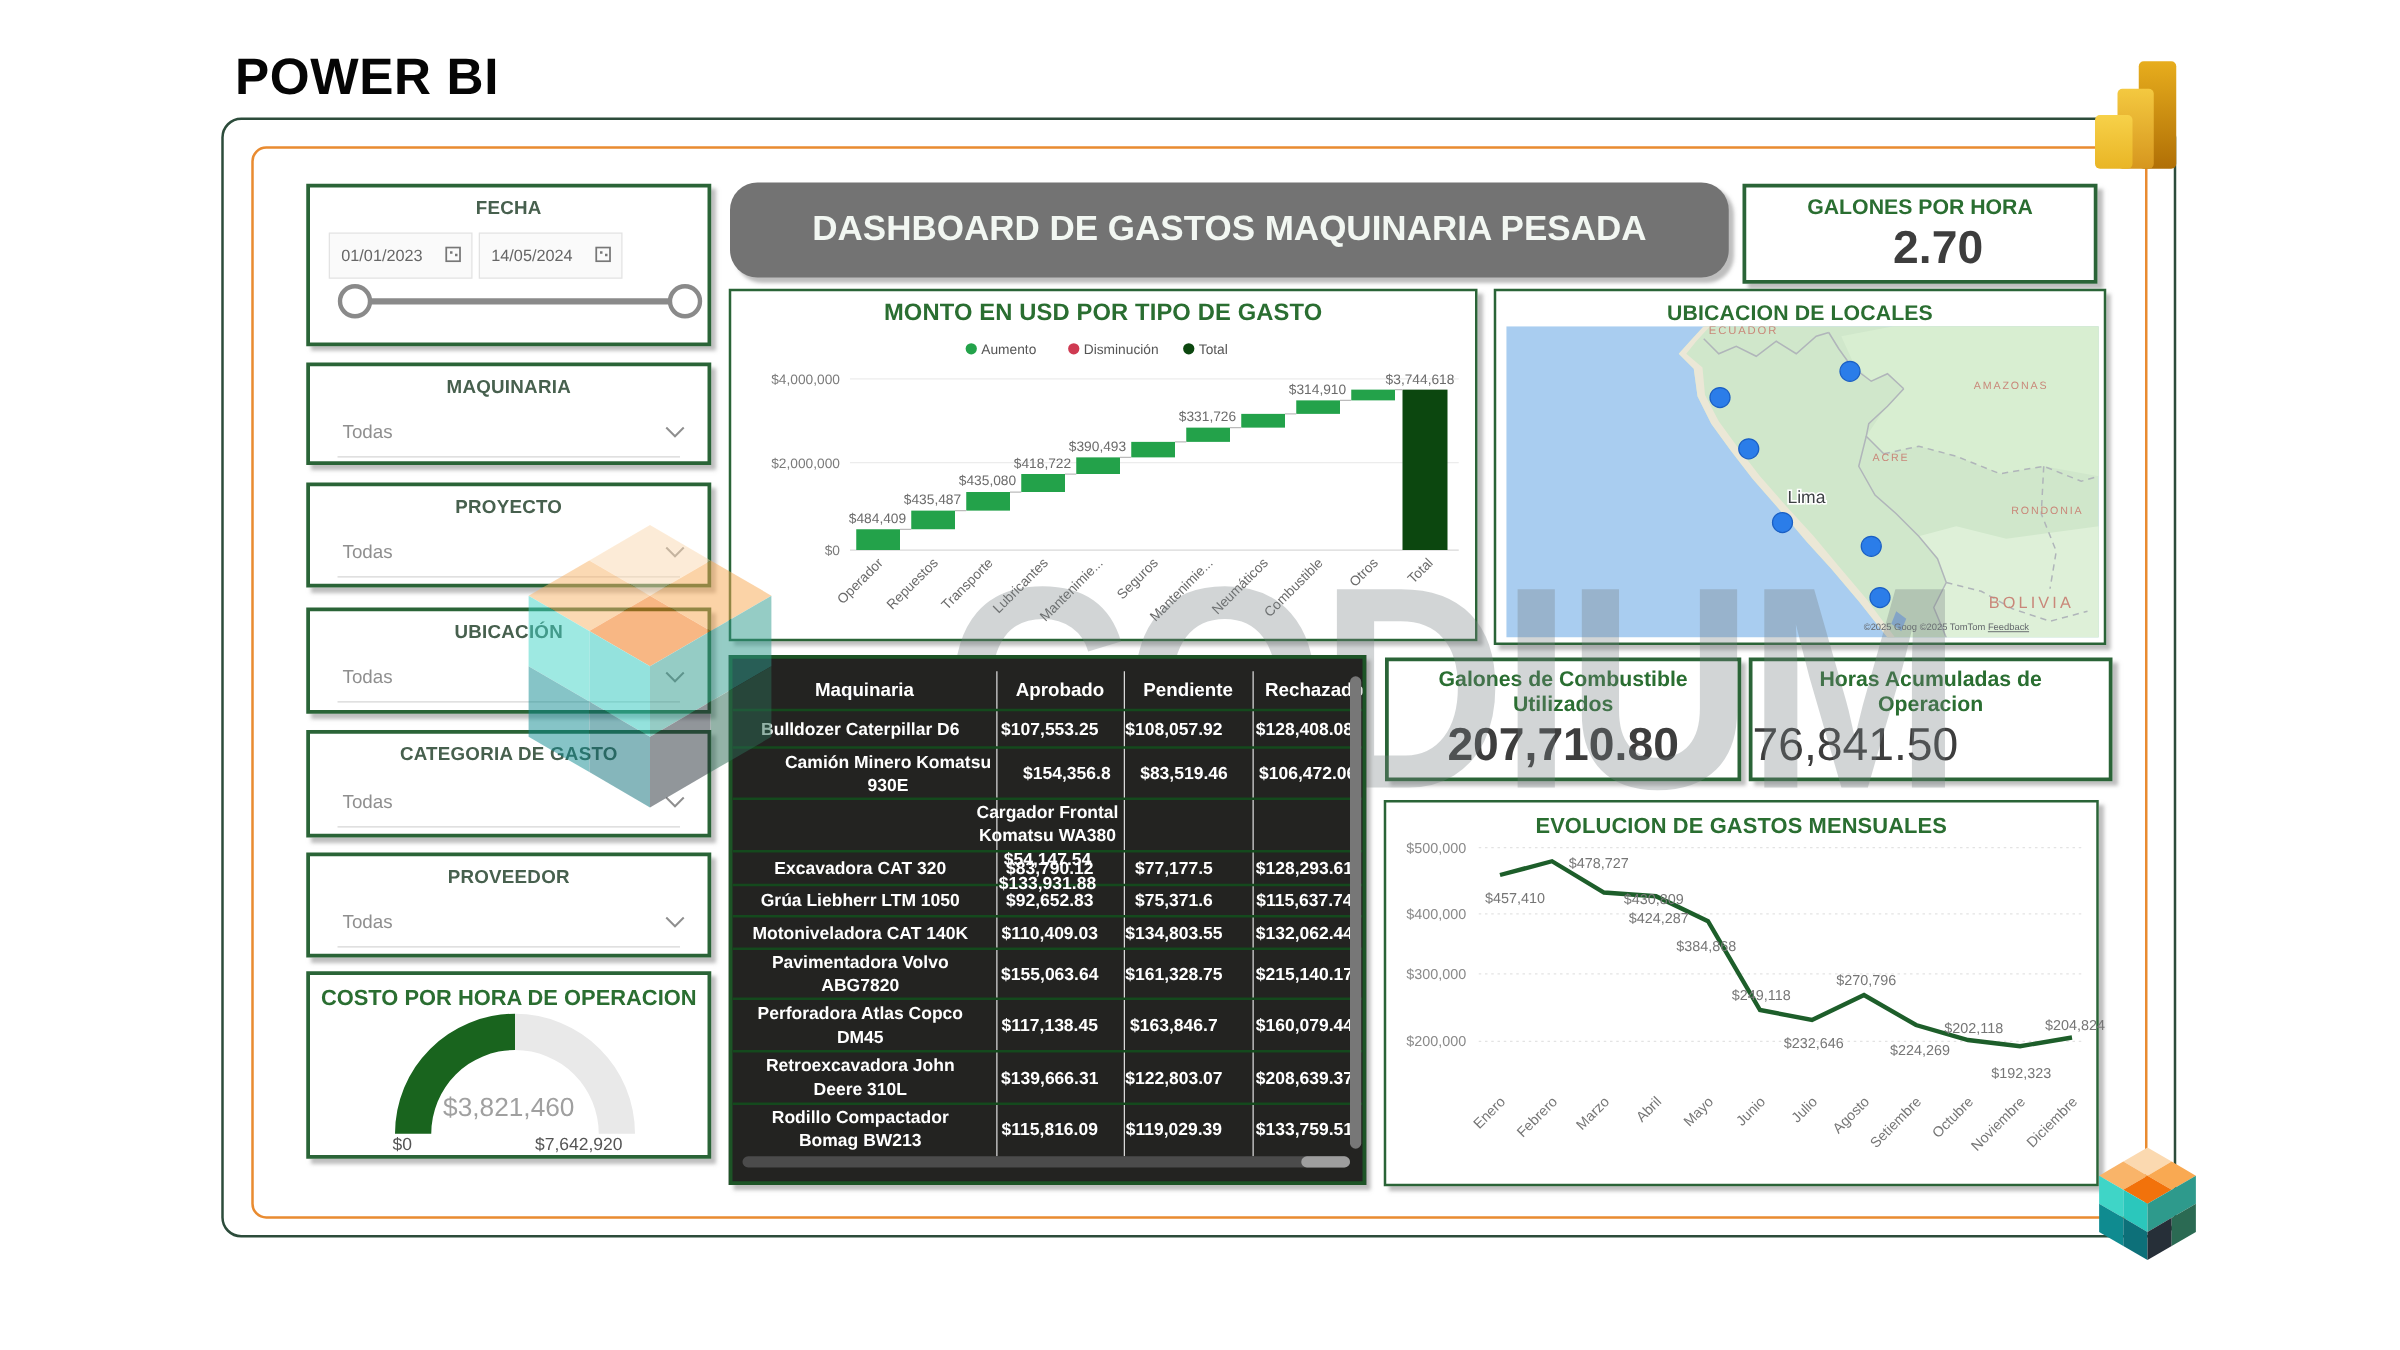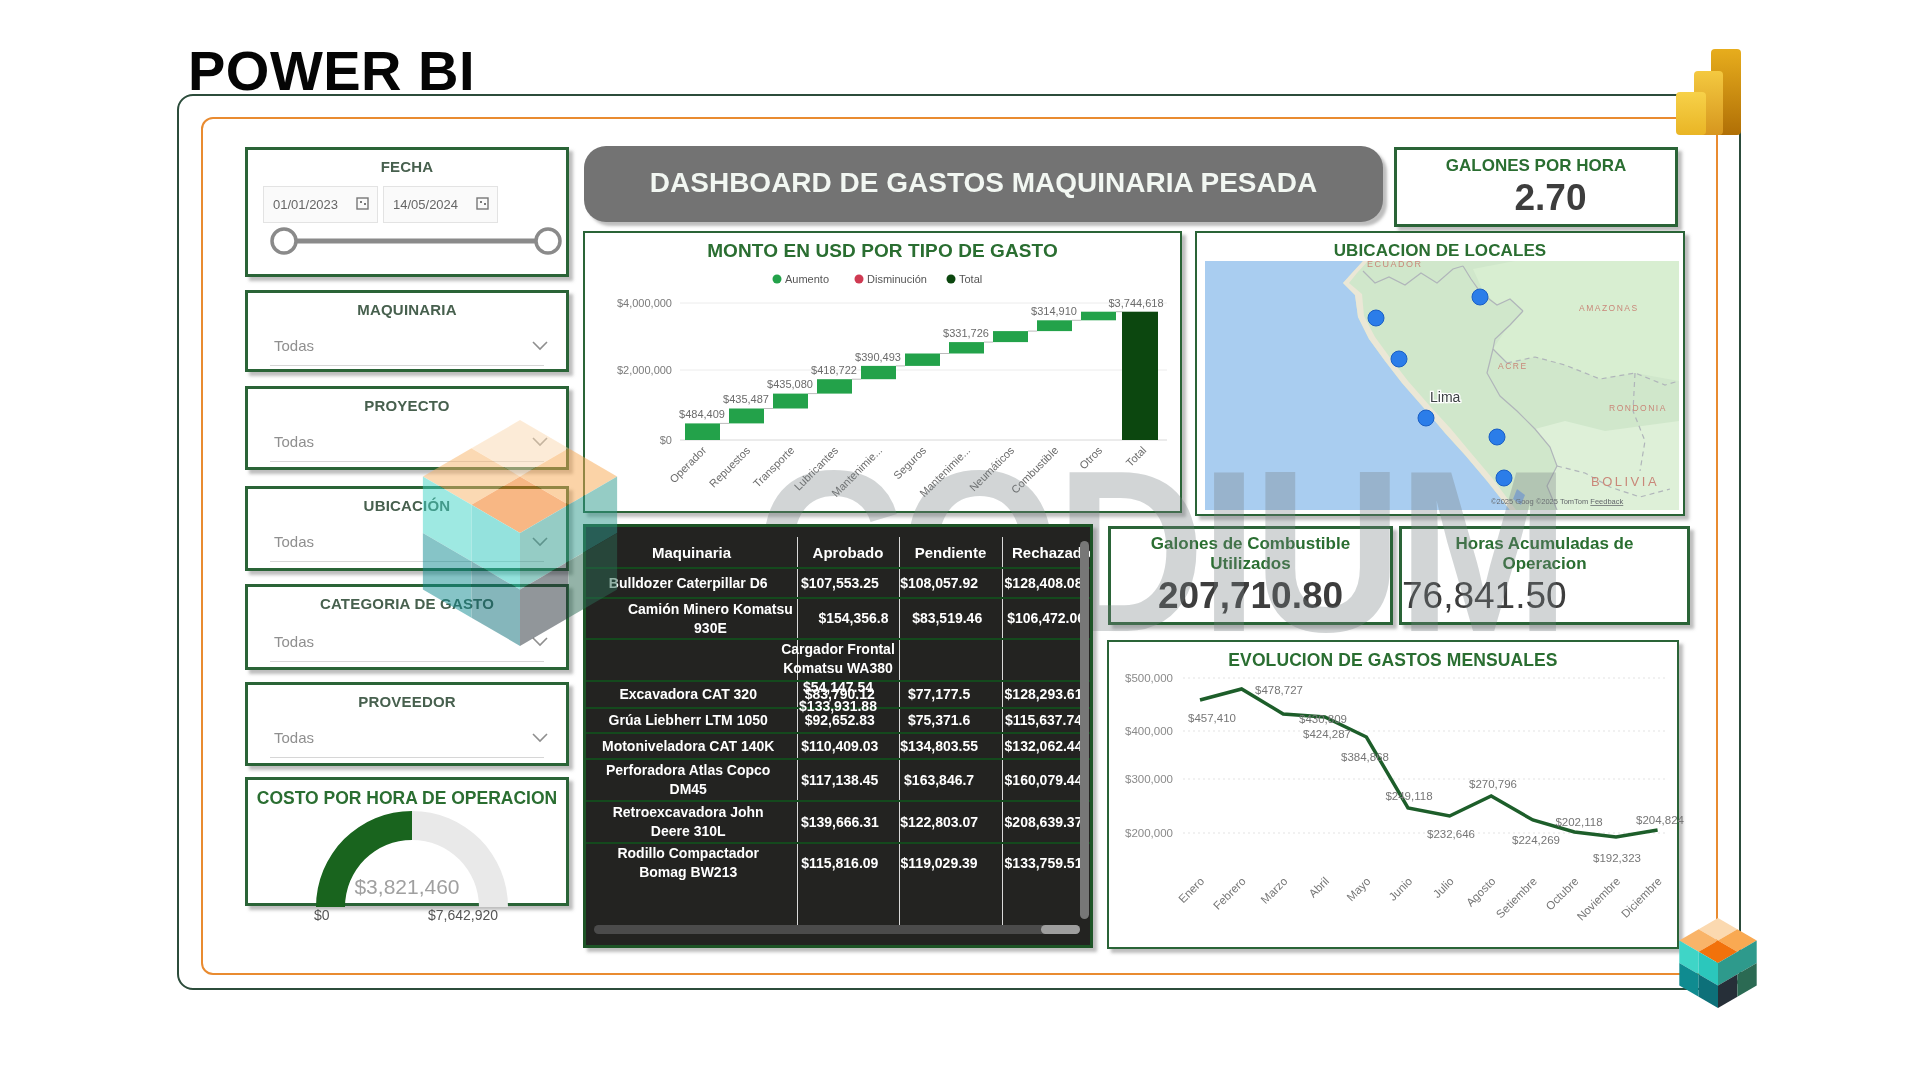--- a/index.html
+++ b/index.html
@@ -15,21 +15,21 @@
   .ddline{position:absolute;left:22px;right:22px;top:72px;border-top:1px solid #d6d6d6;}
   .ctitle{text-align:center;font-weight:bold;font-size:20px;color:#2a6e31;letter-spacing:.1px;}
   .trow{display:flex;align-items:center;border-bottom:2px solid #14491d;box-sizing:border-box;}
   .trow div{box-sizing:border-box;text-align:center;font-weight:bold;color:#fff;font-size:14px;line-height:19px;}
   .c1{width:211px;} .c2{width:102px;} .c3{width:103px;} .c4{width:104px;white-space:nowrap;overflow:hidden;text-align:left;padding-left:8px;}
 </style>
 </head>
 <body>
 <div id="page">
 
-<div class="abs" style="left:188px;top:38px;font-size:56px;font-weight:bold;color:#050505;letter-spacing:.5px;">POWER BI</div>
+<div class="abs" style="left:188px;top:38px;font-size:41px;font-weight:bold;color:#050505;letter-spacing:.5px;">POWER BI</div>
 
 <div class="abs" style="left:177px;top:94px;width:1564px;height:896px;border:2px solid #2c4c3b;border-radius:16px;box-sizing:border-box;"></div>
 
 <div class="abs" style="left:201px;top:117px;width:1517px;height:858px;border:2px solid #e98b30;border-radius:12px;box-sizing:border-box;"></div>
 
 <svg class="abs" style="left:1670px;top:44px;" width="78" height="96" viewBox="0 0 78 96">
   <defs>
     <linearGradient id="pb1" x1="0" y1="0" x2="0" y2="1">
           <stop offset="0" stop-color="#f7d149"></stop>
           <stop offset="1" stop-color="#e9b525"></stop>
@@ -135,21 +135,21 @@
 
   <div class="todas">Todas</div>
 
   <svg class="chev" viewBox="0 0 16 10">
         <polyline points="1,1 8,8 15,1" fill="none" stroke="#8f8f8f" stroke-width="1.6"></polyline>
       </svg>
 
   <div class="ddline"></div>
 </div>
 
-<div class="gbox" style="left:245px;top:777px;width:324px;height:129px;">
+<div class="gbox" style="left:245px;top:777px;width:324px;height:150px;">
 
   <div style="margin-top:8px;text-align:center;font-weight:bold;font-size:17.5px;color:#2a6e31;">COSTO POR HORA DE OPERACION</div>
 
   <svg class="abs" style="left:0;top:0;" width="318" height="160" viewBox="0 0 318 160">
     <path d="M 68 127 A 96 96 0 0 1 164 31 L 164 60 A 67 67 0 0 0 97 127 Z" fill="#19641e"></path>
     <path d="M 164 31 A 96 96 0 0 1 260 127 L 231 127 A 67 67 0 0 0 164 60 Z" fill="#e9e9e9"></path>
   </svg>
 
   <div class="abs" style="left:0;width:318px;top:95px;text-align:center;font-size:21px;color:#a0a0a0;">$3,821,460</div>
 
@@ -344,20 +344,26 @@
           <div class="c1">Grúa Liebherr LTM 1050</div>
           <div class="c2">$92,652.83</div>
           <div class="c3">$75,371.6</div>
           <div class="c4">$115,637.74</div>
         </div>
     <div class="trow" style="height:26px;">
           <div class="c1">Motoniveladora CAT 140K</div>
           <div class="c2">$110,409.03</div>
           <div class="c3">$134,803.55</div>
           <div class="c4">$132,062.44</div>
+        </div>
+    <div class="trow" style="height:40px;">
+          <div class="c1">Pavimentadora Volvo<br>ABG7820</div>
+          <div class="c2">$155,063.64</div>
+          <div class="c3">$161,328.75</div>
+          <div class="c4">$215,140.17</div>
         </div>
     <div class="trow" style="height:42px;">
           <div class="c1">Perforadora Atlas Copco<br>DM45</div>
           <div class="c2">$117,138.45</div>
           <div class="c3">$163,846.7</div>
           <div class="c4">$160,079.44</div>
         </div>
     <div class="trow" style="height:42px;">
           <div class="c1">Retroexcavadora John<br>Deere 310L</div>
           <div class="c2">$139,666.31</div>

